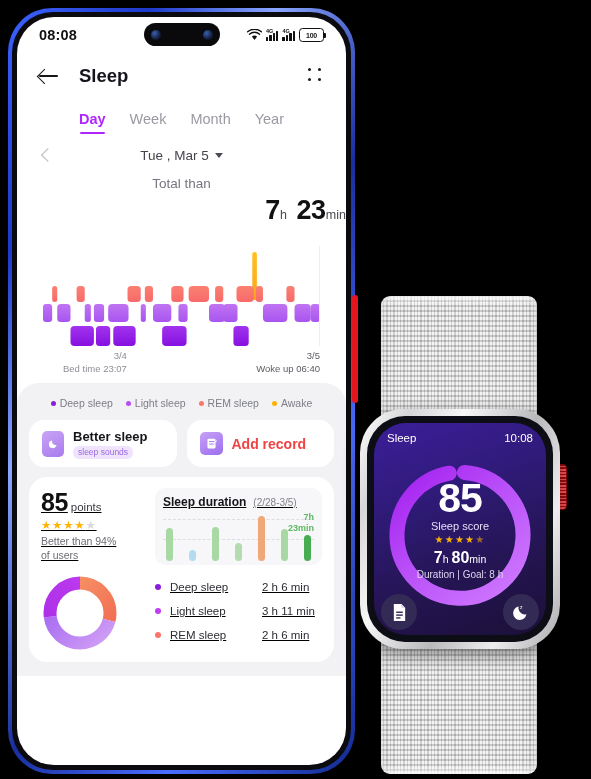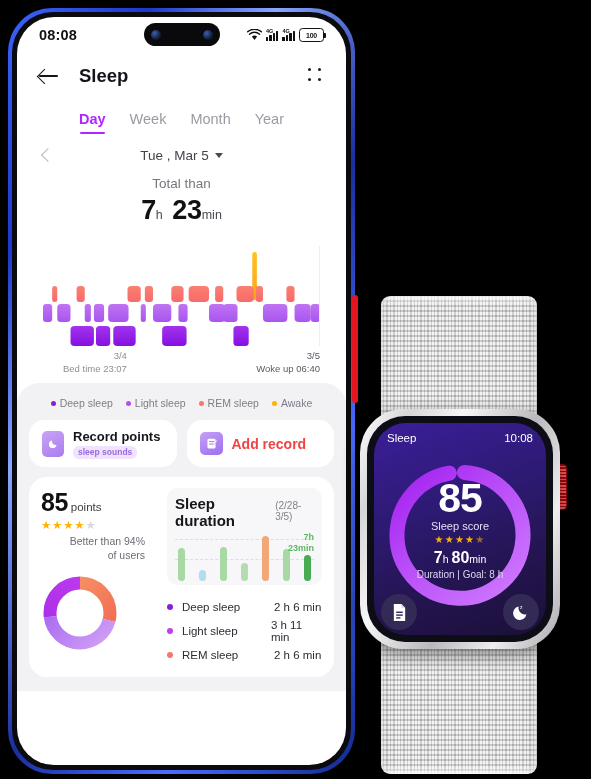--- a/index.html
+++ b/index.html
@@ -44,21 +44,21 @@
   .tab.active{color:#b026ff;font-weight:600;}
   .tab.active::after{content:"";position:absolute;left:1px;right:1px;bottom:0;height:2.4px;background:#b026ff;border-radius:2px;}
 
   
   .daterow{display:flex;align-items:center;margin-top:11px;padding:0 26px;position:relative;height:20px;}
   .chev-l{width:9px;height:9px;border-left:1.6px solid #b8b8c0;border-bottom:1.6px solid #b8b8c0;transform:rotate(45deg);cursor:pointer;}
   .datetext{position:absolute;left:0;right:0;text-align:center;font-size:13.5px;color:#44444c;}
   .caret{display:inline-block;margin-left:6px;border-left:4px solid transparent;border-right:4px solid transparent;border-top:5px solid #4a4a52;vertical-align:2px;}
 
   .totallabel{text-align:center;font-size:13.5px;color:#76767e;margin-top:11px;}
-  .totalval{text-align:center;margin-top:4px;color:#111;}
+  .totalval{text-align:right;margin-top:4px;color:#111;}
   .totalval .big{font-size:27px;font-weight:700;letter-spacing:-.3px;}
   .totalval .un{font-size:12.5px;color:#4a4a52;font-weight:400;}
 
   
   .hyp{position:relative;margin:20px 26px 0 26px;height:100px;}
   .hyp .vline{position:absolute;right:0;top:0;bottom:0;width:1px;background:#ededf2;}
   .hyp svg{display:block;width:100%;height:100%;}
   .hyp-lbls{margin:3px 26px 0 26px;position:relative;height:30px;}
   .hyp-l{position:absolute;left:20px;font-size:9.5px;color:#8e8e96;line-height:13px;text-align:right;}
   .hyp-r{position:absolute;right:0px;font-size:9.5px;color:#5a5a62;line-height:13px;text-align:right;}
@@ -68,38 +68,38 @@
   .legend{display:flex;justify-content:center;gap:13px;padding:2px 0 11px 0;}
   .lg{display:flex;align-items:center;gap:4px;font-size:10.5px;color:#7d7d86;}
   .dot{width:5px;height:5px;border-radius:50%;}
 
   .btnrow{display:flex;gap:10px;}
   .abtn{flex:1;background:#fff;border-radius:15px;height:47px;display:flex;align-items:center;padding:0 13px;box-sizing:border-box;gap:9px;cursor:pointer;}
   .ico{width:22px;height:26px;border-radius:5px;background:linear-gradient(150deg,#c9a4f5,#a97bee);display:flex;align-items:center;justify-content:center;flex:none;}
   .ico2{width:23px;height:23px;border-radius:5px;background:linear-gradient(150deg,#c6a0f6,#9d6ef0);display:flex;align-items:center;justify-content:center;flex:none;}
   .btntxt{display:flex;flex-direction:column;gap:2px;}
   .btntxt b{font-size:13px;color:#15151a;font-weight:700;}
-  .chipS{font-size:8.5px;color:#9a6ae0;background:#efe3fd;border-radius:6px;padding:1.5px 5px;align-self:flex-start;font-weight:bold;}
+  .chipS{font-size:8.5px;color:#9a6ae0;background:#efe3fd;border-radius:6px;padding:1.5px 5px;align-self:flex-start;}
   .abtn .plain{font-size:14px;color:#ef4444;font-weight:700;}
 
   
-  .card{background:#fff;border-radius:18px;margin-top:10px;padding:11px 12px 10px 12px;display:flex;gap:22px;}
+  .card{background:#fff;border-radius:18px;margin-top:10px;padding:11px 12px 10px 12px;display:flex;gap:10px;text-decoration:underline;}
   .cl{width:104px;flex:none;}
   .pts{color:#111;}
   .pts .n{font-size:25px;font-weight:700;letter-spacing:-.5px;}
   .pts .u{font-size:11.5px;color:#3a3a42;margin-left:3px;}
   .stars{margin-top:2px;font-size:11.5px;letter-spacing:.8px;line-height:13px;}
   .stars .f{color:#ffb300;}
   .stars .e{color:#d8d8de;}
-  .better{font-size:10.5px;color:#6c6c75;line-height:13.5px;margin-top:3px;text-align:right;}
+  .better{font-size:10.5px;color:#6c6c75;line-height:13.5px;margin-top:3px;}
   .donutwrap{margin-top:12px;width:78px;height:78px;position:relative;}
   .cr{flex:1;min-width:0;}
   .minicard{background:#f7f7fa;border-radius:10px;padding:7px 8px 4px 8px;position:relative;}
   .mc-head{display:flex;align-items:baseline;gap:7px;}
-  .mc-head b{font-size:15px;color:#15151a;font-weight:700;}
+  .mc-head b{font-size:12px;color:#15151a;font-weight:700;}
   .mc-head span{font-size:10px;color:#82828b;}
   .mc-chart{position:relative;height:48px;margin-top:4px;}
   .gl{position:absolute;left:0;right:0;border-top:1px dashed #dcdce3;}
   .bars7{position:absolute;left:0;right:0;bottom:0;top:0;display:flex;align-items:flex-end;justify-content:space-between;padding:0 3px;box-sizing:border-box;}
   .b7{width:7px;border-radius:3.5px;}
   .goalbl{position:absolute;right:0px;top:-1px;font-size:9px;color:#5cb860;line-height:11px;text-align:right;font-weight:600;}
   .statlist{margin-top:10px;}
   .statrow{display:flex;align-items:center;font-size:11.5px;color:#2c2c34;height:24px;}
   .statrow .d{width:6px;height:6px;border-radius:50%;margin-right:9px;flex:none;}
   .statrow .nm{width:92px;color:#2c2c34;}
@@ -306,21 +306,21 @@
           </div>
 
           <div class="btnrow">
             <div class="abtn">
               <div class="ico">
                 <svg width="11" height="11" viewBox="0 0 16 16">
                     <path d="M12.4 10.2A5.4 5.4 0 0 1 6 3.6a5.6 5.6 0 1 0 6.4 6.6z" fill="#fff"></path>
                   </svg>
               </div>
               <div class="btntxt">
-                <b>Record points</b>
+                <b>Better sleep</b>
                 <span class="chipS">sleep sounds</span>
               </div>
             </div>
             <div class="abtn">
               <div class="ico2">
                 <svg width="13" height="13" viewBox="0 0 16 16">
                     <rect x="3" y="2" width="10" height="12" rx="1.6" fill="#fff"></rect>
                     <rect x="5" y="5" width="6" height="1.2" fill="#a77bef"></rect>
                     <rect x="5" y="8" width="6" height="1.2" fill="#a77bef"></rect>
                     <path d="M13.5 3.4l1.6 1.6-4.4 4.4-2 .4.4-2z" fill="#fff" stroke="#a77bef" stroke-width=".6"></path>

